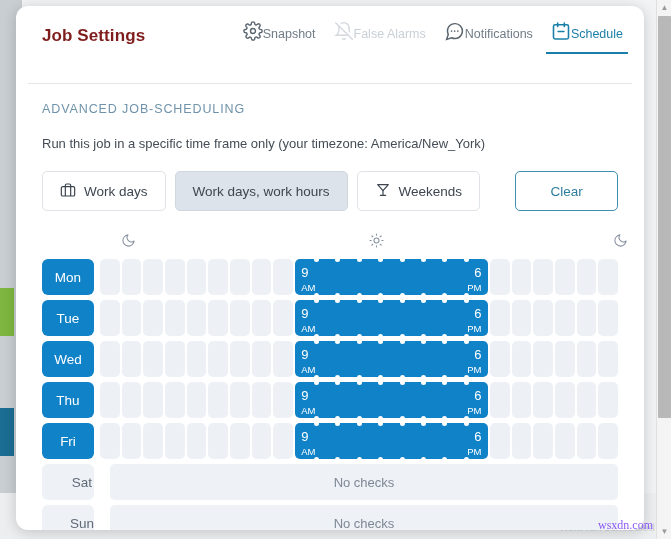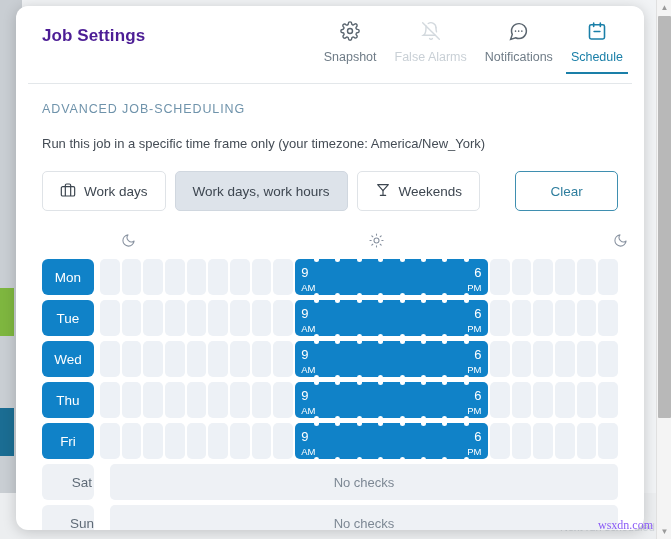--- a/index.html
+++ b/index.html
@@ -50,33 +50,33 @@
     position: relative;
     height: 78px;
     border-bottom: 1px solid #e3e7ea;
     margin: 0 12px;
   }
   #page-title {
     position: absolute;
     left: 14px; top: 20px;
     font-size: 17px;
     font-weight: bold;
-    color: #4c1d95;
+    color: #7f1d1d;
     letter-spacing: 0.1px;
   }
   #tabs {
     position: absolute;
     right: 0; top: 12px;
     display: flex;
     align-items: flex-end;
     gap: 0px;
   }
   .tab {
     display: flex;
-    flex-direction: column;
+    flex-direction: row;
     align-items: center;
     padding: 0 9px 9px 9px;
     cursor: pointer;
     position: relative;
   }
   .tab .tab-icon { height: 26px; display: flex; align-items: center; justify-content: center; }
   .tab .tab-label {
     font-size: 12.5px;
     margin-top: 6px;
     color: #6f7c87;

